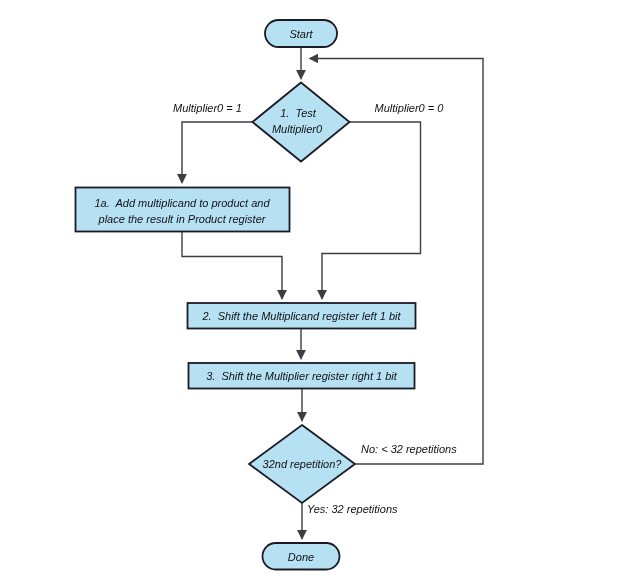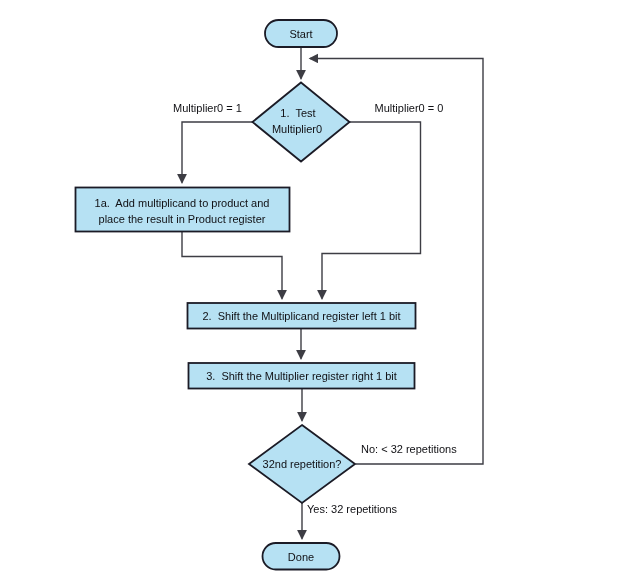--- a/index.html
+++ b/index.html
@@ -6,20 +6,21 @@
     margin: 0;
     padding: 0;
     background: #ffffff;
   }
   .stage {
     position: relative;
     width: 640px;
     height: 575px;
     background: #ffffff;
     overflow: hidden;
+    font-style: italic;
   }
   svg text {
     font-family: "Liberation Sans", sans-serif;
     font-size: 11px;
   }
   .node-shape { stroke-width: 1.8px; }
   .edge-line  { stroke-width: 1.4px; fill: none; }
 </style>
 </head>
 <body>

